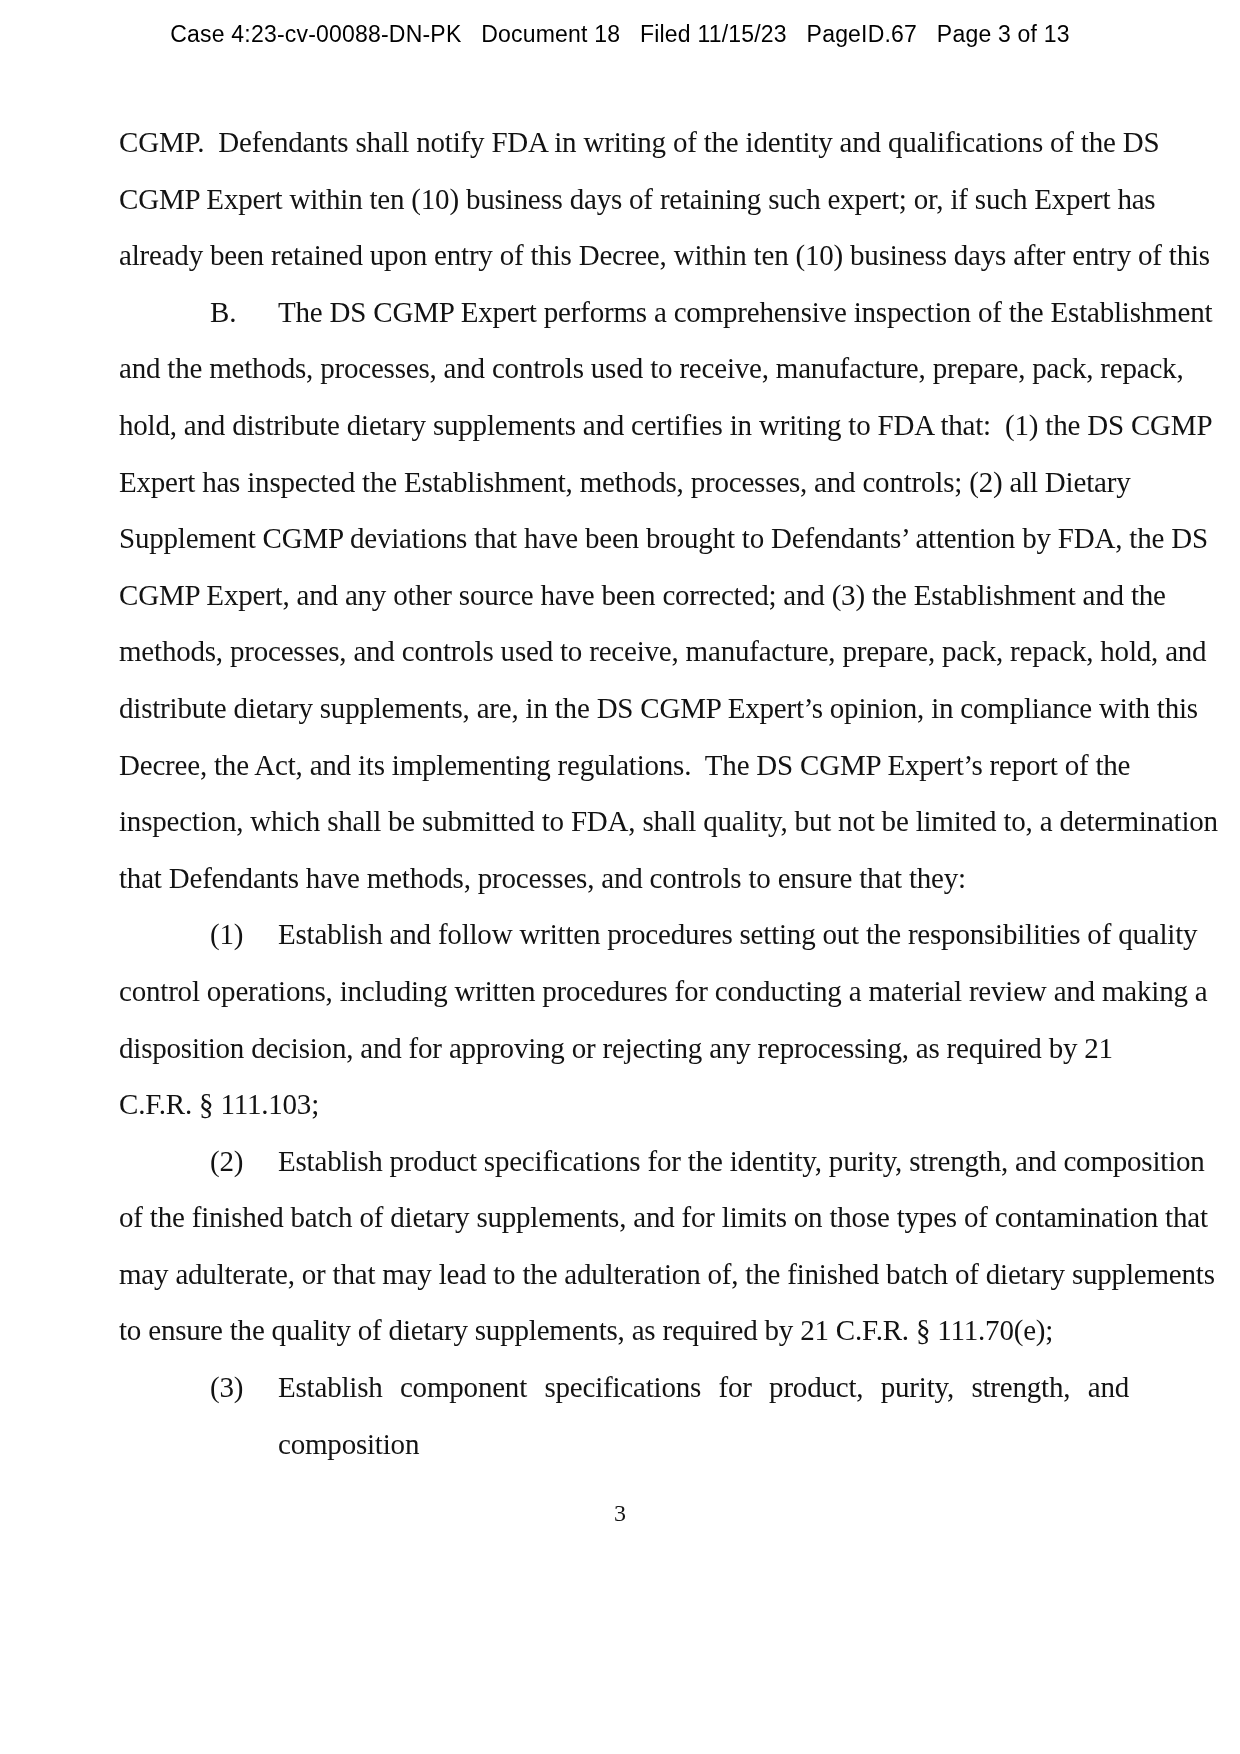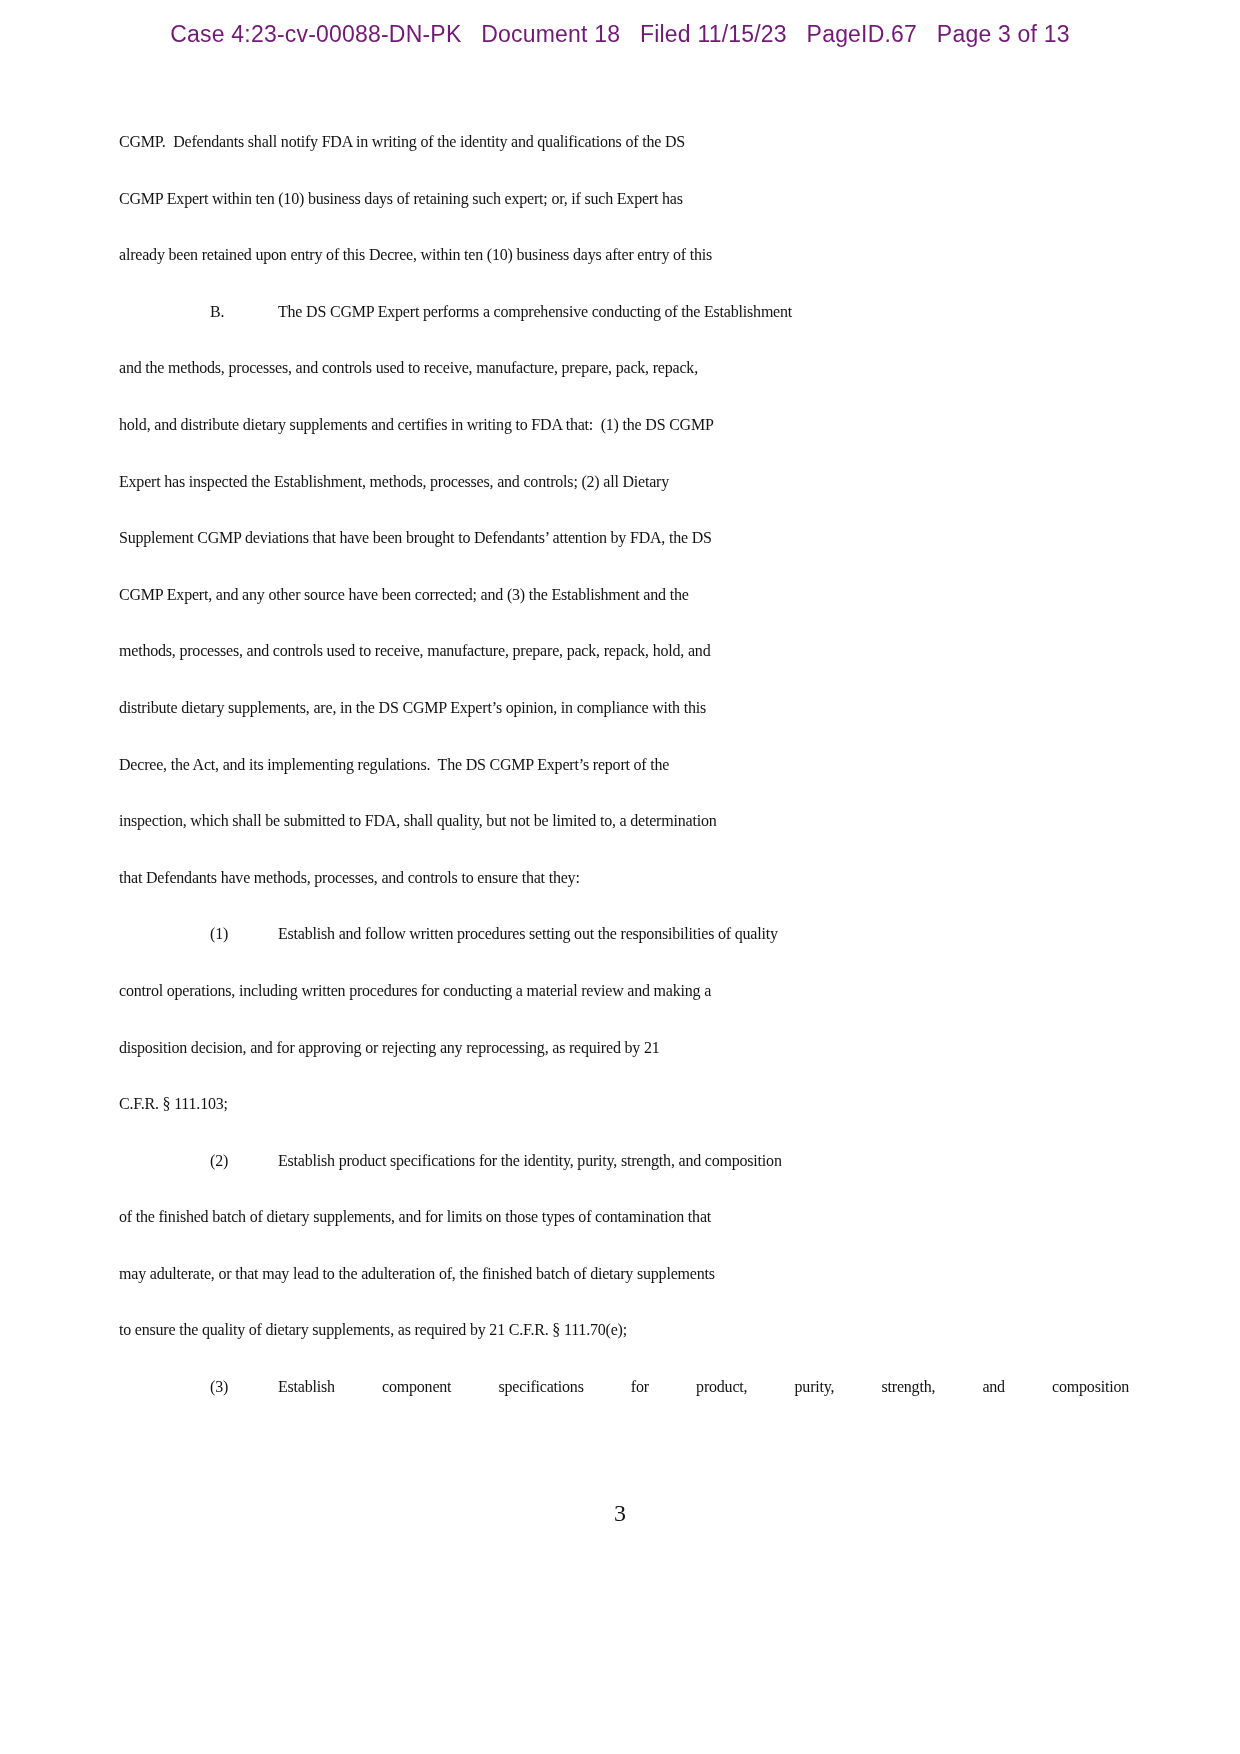--- a/index.html
+++ b/index.html
@@ -22,21 +22,21 @@
     font-family: "Liberation Sans", sans-serif;
     font-size: 23px;
     letter-spacing: 0.2px;
     white-space: pre;
   }
   .body-text {
     position: absolute;
     left: 119px;
     top: 114px;
     width: 1010px;
-    font-size: 16px;
+    font-size: 29px;
     line-height: 56.6px;
     letter-spacing: -0.2px;
   }
   .line { white-space: pre; }
   .hang {
     display: inline-block;
     margin-left: 91px;
     width: 68px;
   }
   .line.justify { display: flex; white-space: normal; }
@@ -53,28 +53,28 @@
     width: 100%;
     text-align: center;
     font-size: 24px;
   }
 </style>
 </head>
 <body>
 
 <div class="page">
 
-  <div class="court-stamp" style="color: #701a75;">Case 4:23-cv-00088-DN-PK   Document 18   Filed 11/15/23   PageID.67   Page 3 of 13</div>
+  <div class="court-stamp" style="color: #000000;">Case 4:23-cv-00088-DN-PK   Document 18   Filed 11/15/23   PageID.67   Page 3 of 13</div>
 
   <div class="body-text" style="color: rgb(19, 19, 19);">
     <div class="line"><span>CGMP.  Defendants shall notify FDA in writing of the identity and qualifications of the DS</span></div>
     <div class="line"><span>CGMP Expert within ten (10) business days of retaining such expert; or, if such Expert has</span></div>
     <div class="line"><span>already been retained upon entry of this Decree, within ten (10) business days after entry of this</span></div>
 
-    <div class="line"><span class="hang">B.</span><span class="rest">The DS CGMP Expert performs a comprehensive conducting of the Establishment</span></div>
+    <div class="line"><span class="hang">B.</span><span class="rest">The DS CGMP Expert performs a comprehensive inspection of the Establishment</span></div>
     <div class="line"><span>and the methods, processes, and controls used to receive, manufacture, prepare, pack, repack,</span></div>
     <div class="line"><span>hold, and distribute dietary supplements and certifies in writing to FDA that:  (1) the DS CGMP</span></div>
     <div class="line"><span>Expert has inspected the Establishment, methods, processes, and controls; (2) all Dietary</span></div>
     <div class="line"><span>Supplement CGMP deviations that have been brought to Defendants’ attention by FDA, the DS</span></div>
     <div class="line"><span>CGMP Expert, and any other source have been corrected; and (3) the Establishment and the</span></div>
     <div class="line"><span>methods, processes, and controls used to receive, manufacture, prepare, pack, repack, hold, and</span></div>
     <div class="line"><span>distribute dietary supplements, are, in the DS CGMP Expert’s opinion, in compliance with this</span></div>
     <div class="line"><span>Decree, the Act, and its implementing regulations.  The DS CGMP Expert’s report of the</span></div>
     <div class="line"><span>inspection, which shall be submitted to FDA, shall quality, but not be limited to, a determination</span></div>
     <div class="line"><span>that Defendants have methods, processes, and controls to ensure that they:</span></div>

